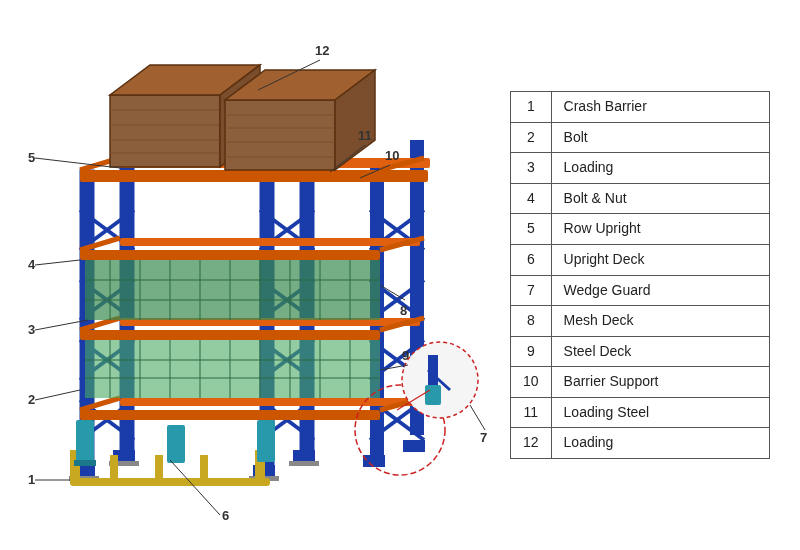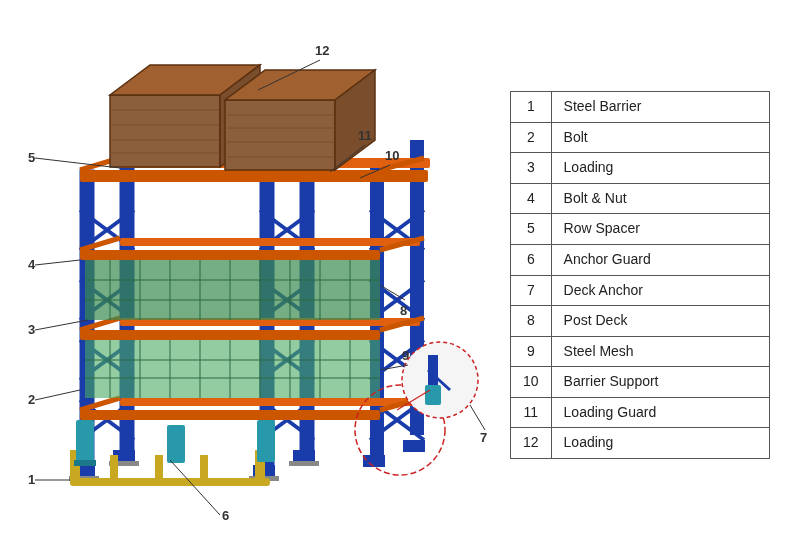--- a/index.html
+++ b/index.html
@@ -253,61 +253,61 @@
       <line x1="248" y1="80" x2="310" y2="50" stroke="#333" stroke-width="1"></line>
       <text x="305" y="45" font-size="13" font-family="Arial" fill="#333" font-weight="bold">12</text>
     </svg>
   </div>
 
   <div class="table-area">
     <table>
       <tbody id="parts-tbody">
       <tr>
             <td>1</td>
-            <td>Steel Barrier</td>
+            <td>Crash Barrier</td>
           </tr>
           <tr>
             <td>2</td>
             <td>Bolt</td>
           </tr>
           <tr>
             <td>3</td>
             <td>Loading</td>
           </tr>
           <tr>
             <td>4</td>
             <td>Bolt &amp; Nut</td>
           </tr>
           <tr>
             <td>5</td>
-            <td>Row Spacer</td>
+            <td>Row Upright</td>
           </tr>
           <tr>
             <td>6</td>
-            <td>Anchor Guard</td>
+            <td>Upright Deck</td>
           </tr>
           <tr>
             <td>7</td>
-            <td>Deck Anchor</td>
+            <td>Wedge Guard</td>
           </tr>
           <tr>
             <td>8</td>
-            <td>Post Deck</td>
+            <td>Mesh Deck</td>
           </tr>
           <tr>
             <td>9</td>
-            <td>Steel Mesh</td>
+            <td>Steel Deck</td>
           </tr>
           <tr>
             <td>10</td>
             <td>Barrier Support</td>
           </tr>
           <tr>
             <td>11</td>
-            <td>Loading Guard</td>
+            <td>Loading Steel</td>
           </tr>
           <tr>
             <td>12</td>
             <td>Loading</td>
           </tr>
         </tbody>
     </table>
   </div>
 </div>
 

